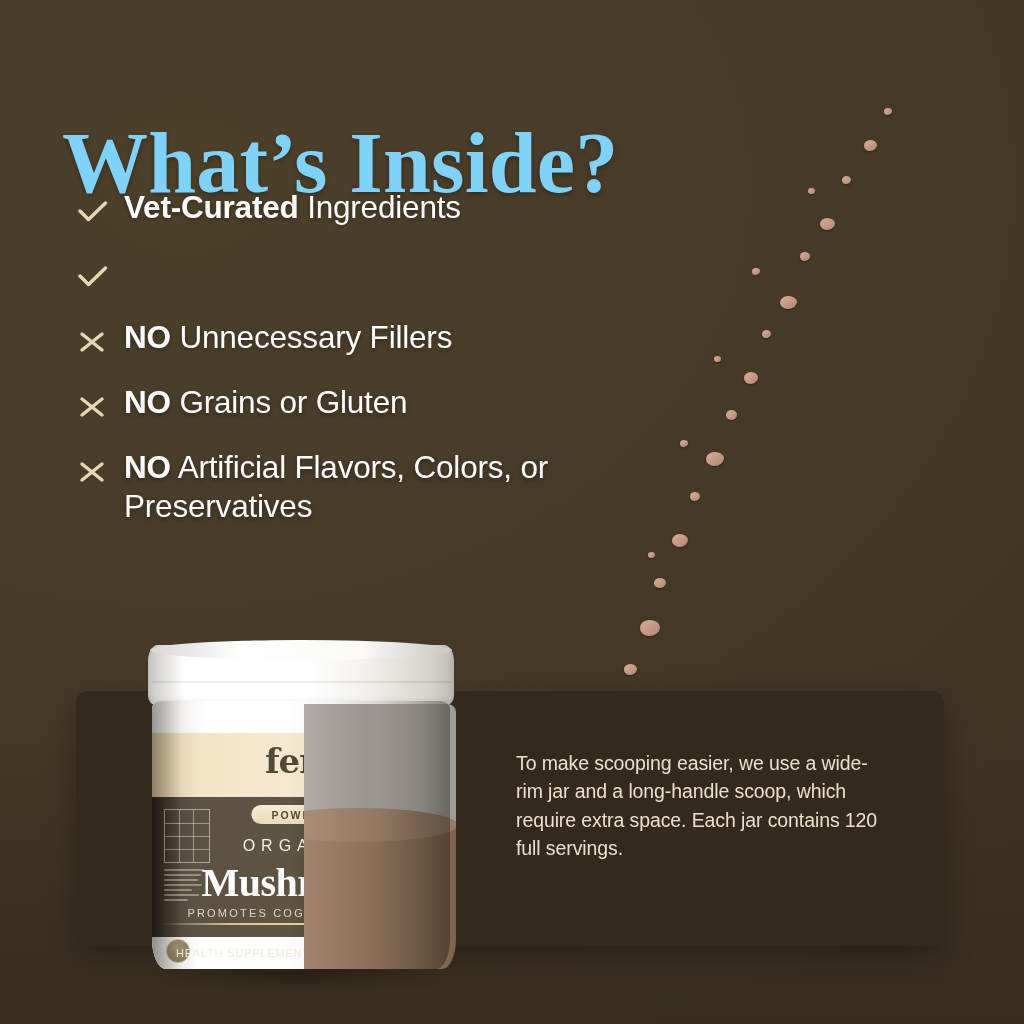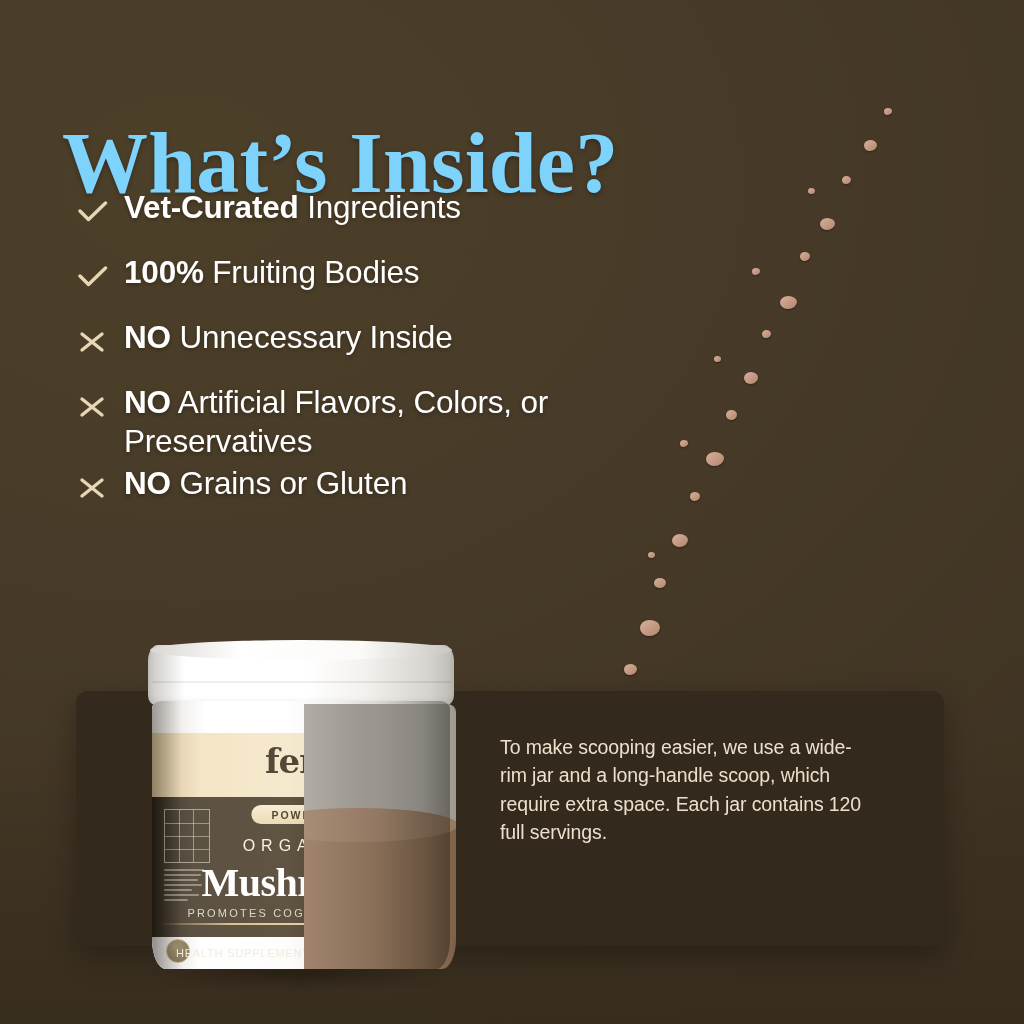--- a/index.html
+++ b/index.html
@@ -104,21 +104,21 @@
     box-shadow:0 10px 30px rgba(0,0,0,.28);
   }
   .card-text{position:absolute;left:424px;top:42px;width:400px;}
   .card-title{
     font-family:"Liberation Serif","DejaVu Serif",serif;
     font-weight:700;font-size:29px;color:#ffffff;letter-spacing:.1px;
     margin:0 0 14px 0;
   }
   .card-body{
     font-size:19.5px;line-height:1.45;color:#ece0cd;letter-spacing:-.1px;
-    margin:0;max-width:372px;
+    margin:16px;max-width:372px;
   }
 
   
   .jar{position:absolute;left:146px;top:645px;width:310px;height:338px;}
 
   .jar-lid{
     position:absolute;left:2px;top:0;width:306px;height:60px;
     background:linear-gradient(to right,#c8c6c1 0%,#ffffff 12%,#ffffff 52%,#f2f0ec 72%,#d6d3ce 92%,#bdbab4 100%);
     border-radius:10px 10px 7px 7px/16px 16px 10px 10px;
     box-shadow:inset 0 -3px 6px rgba(0,0,0,.10);
@@ -275,49 +275,48 @@
       </span>
       <span class="txt"><b>Vet-Curated</b><span class="reg"> Ingredients</span></span>
     </div>
 
     <div class="benefit">
       <span class="mark">
         <svg width="30" height="24" viewBox="0 0 30 24">
             <path d="M2 11 L10.5 19.5 L27.5 3" fill="none" stroke="#e8d7b5" stroke-width="3.4" stroke-linecap="round" stroke-linejoin="round"></path>
           </svg>
       </span>
-      <span class="txt"><b>100%</b><span class="reg"> Fruiting Bodies</span></span>
     </div>
 
 
     <div class="benefit">
       <span class="mark">
         <svg width="28" height="24" viewBox="0 0 28 24">
             <path d="M4 4 L24 20 M24 4 L4 20" fill="none" stroke="#e8d7b5" stroke-width="3.4" stroke-linecap="round"></path>
           </svg>
       </span>
-      <span class="txt"><b>NO</b><span class="reg"> Unnecessary Inside</span></span>
+      <span class="txt"><b>NO</b><span class="reg"> Unnecessary Fillers</span></span>
     </div>
 
     <div class="benefit">
       <span class="mark">
         <svg width="28" height="24" viewBox="0 0 28 24">
             <path d="M4 4 L24 20 M24 4 L4 20" fill="none" stroke="#e8d7b5" stroke-width="3.4" stroke-linecap="round"></path>
           </svg>
       </span>
-      <span class="txt" style="max-width:530px"><b>NO</b><span class="reg"> Artificial Flavors, Colors, or Preservatives</span></span>
+      <span class="txt"><b>NO</b><span class="reg"> Grains or Gluten</span></span>
     </div>
 
     <div class="benefit">
       <span class="mark">
         <svg width="28" height="24" viewBox="0 0 28 24">
             <path d="M4 4 L24 20 M24 4 L4 20" fill="none" stroke="#e8d7b5" stroke-width="3.4" stroke-linecap="round"></path>
           </svg>
       </span>
-      <span class="txt"><b>NO</b><span class="reg"> Grains or Gluten</span></span>
+      <span class="txt" style="max-width:530px"><b>NO</b><span class="reg"> Artificial Flavors, Colors, or Preservatives</span></span>
     </div>
 
   </div>
 
   <div class="info-card">
     <div class="card-text">
       <p class="card-body">To make scooping easier, we use a wide-rim jar and a long-handle scoop, which require extra space. Each jar contains 120 full servings.</p>
     </div>
   </div>
 

